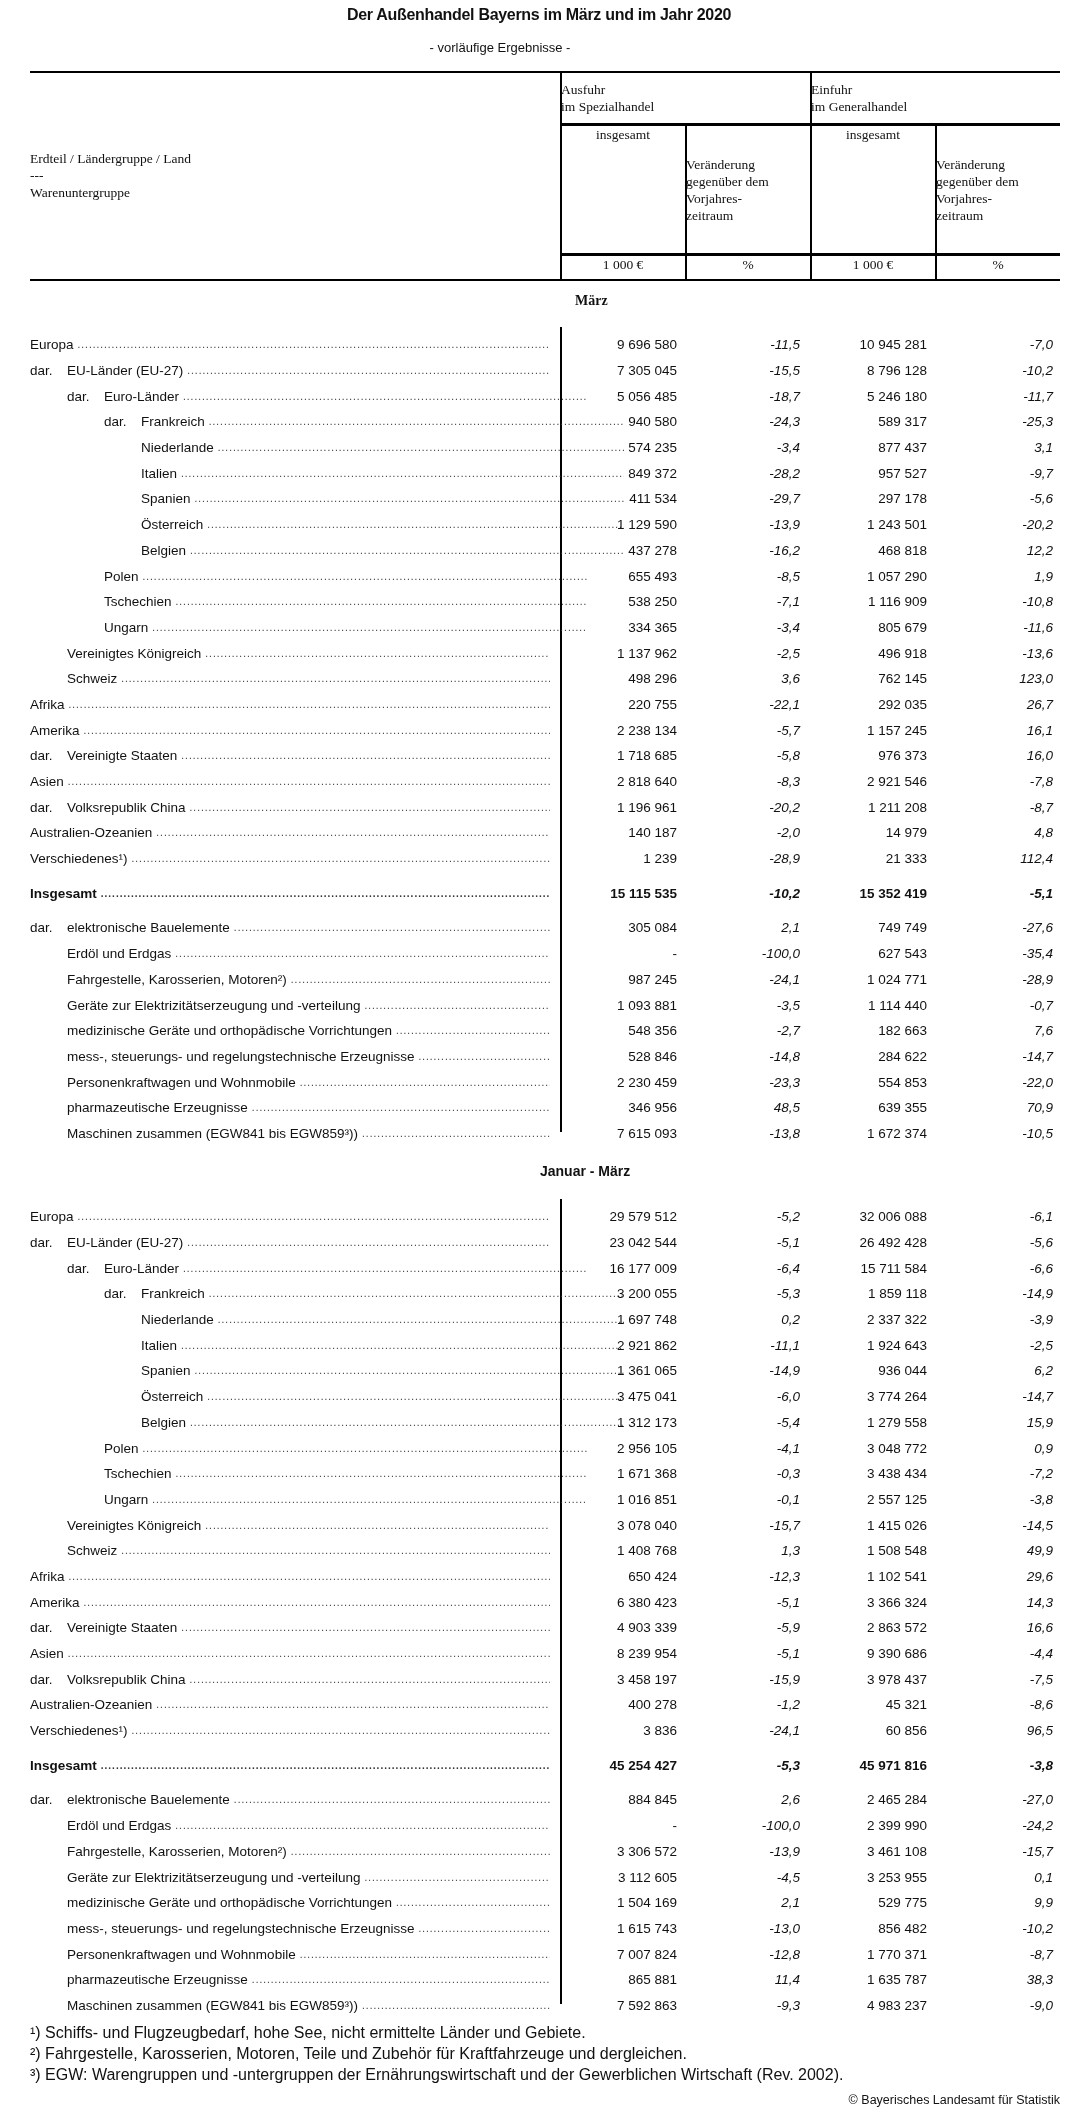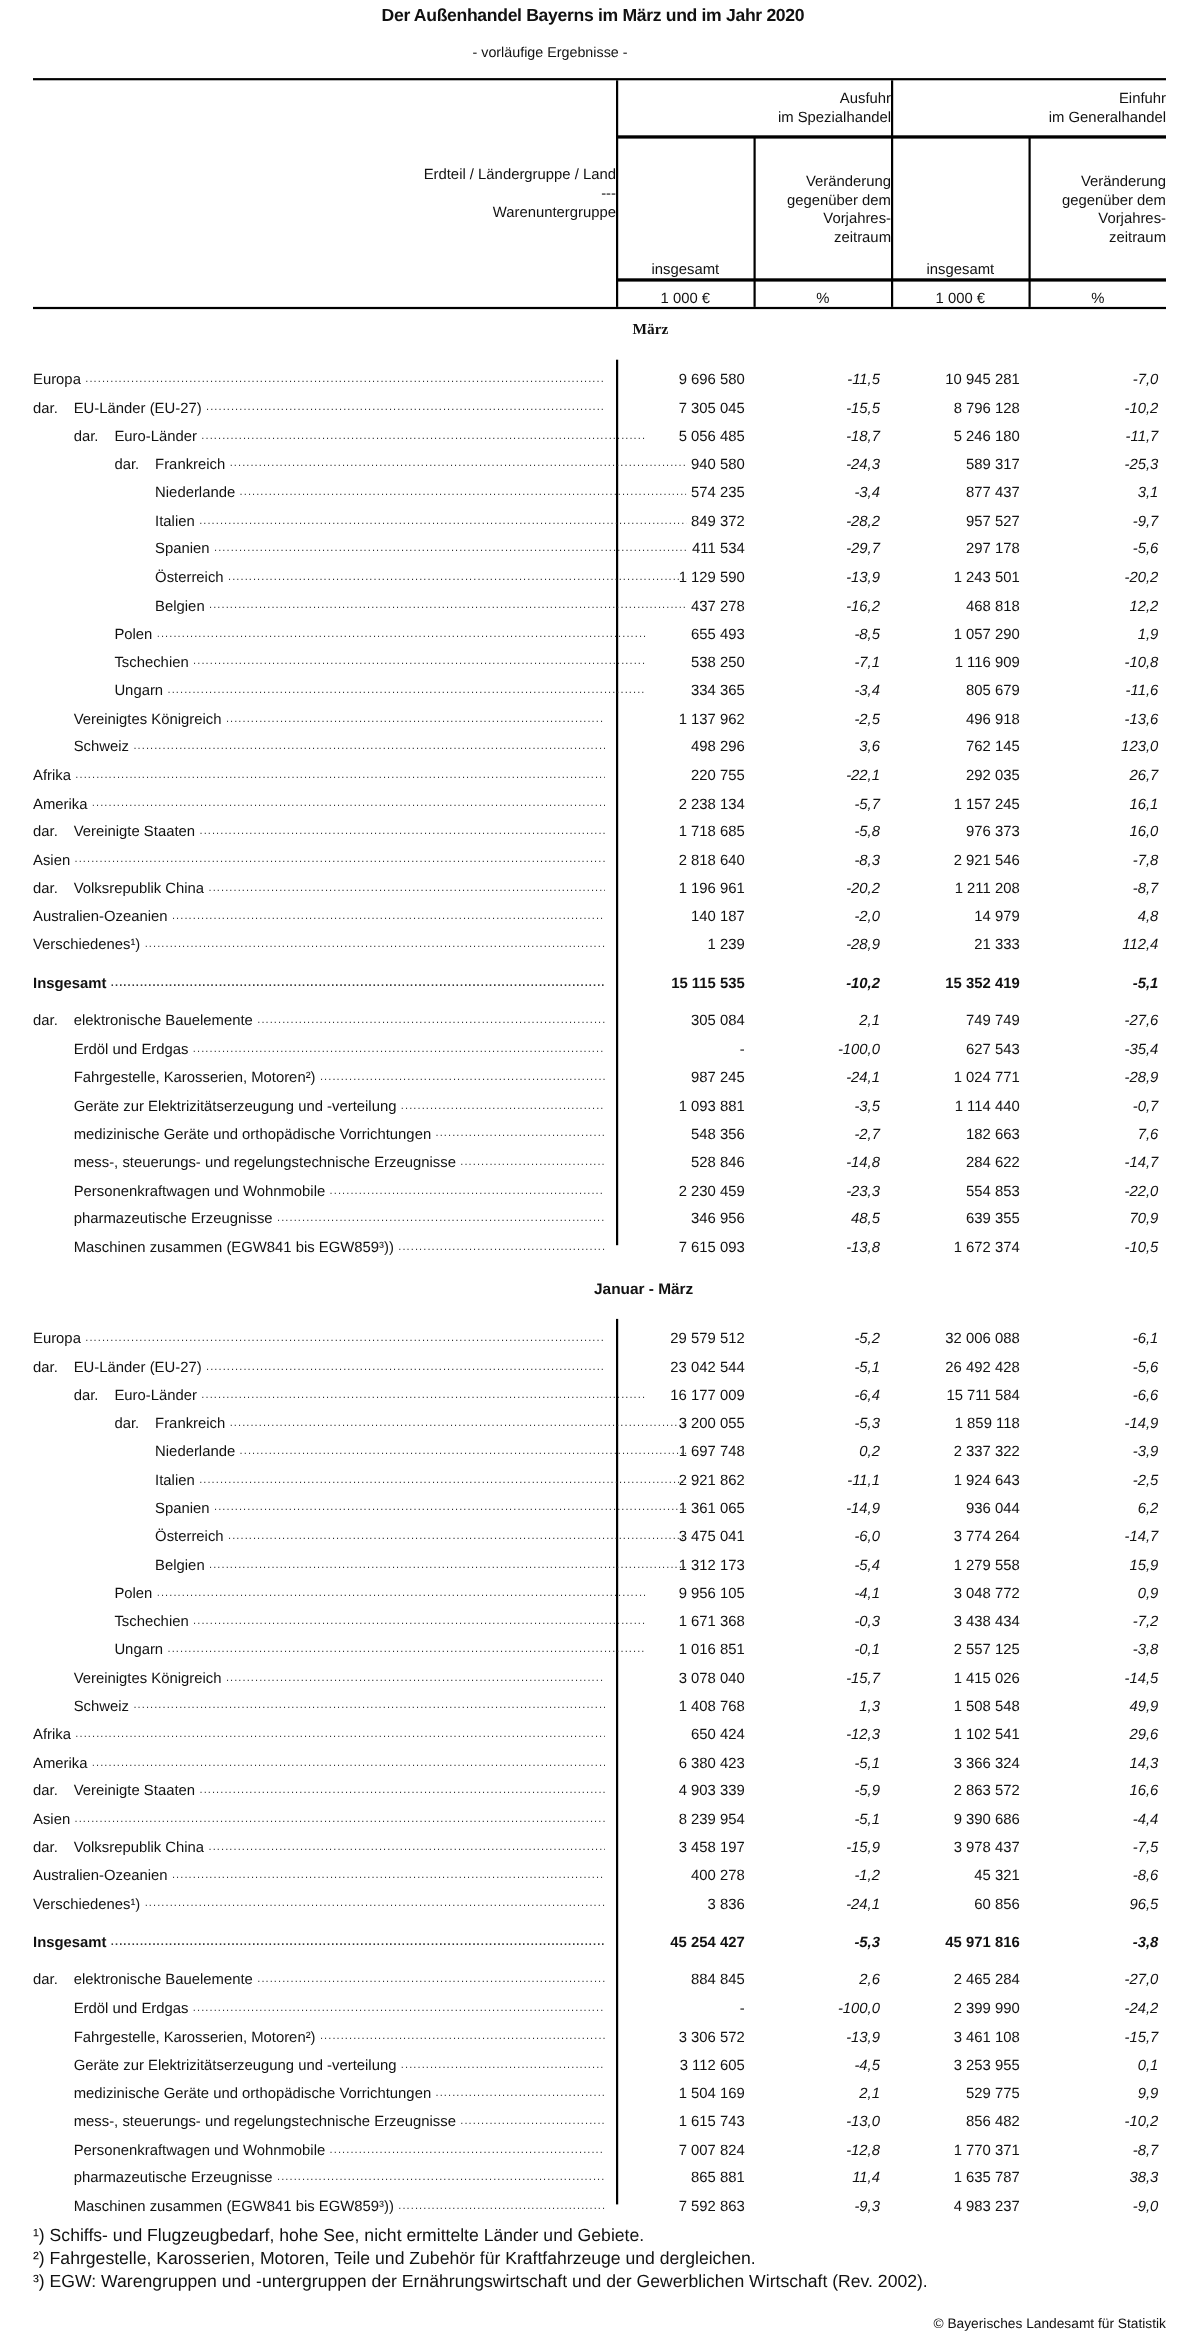--- a/index.html
+++ b/index.html
@@ -1,40 +1,40 @@
 <!DOCTYPE html>
 <html><head>
 <meta charset="utf-8">
 <style>
   html, body { margin: 0; padding: 0; background: #ffffff; }
   body { width: 1078px; height: 2119px; position: relative; font-family: "Liberation Sans", sans-serif; color: #111; }
   .title { position: absolute; top: 6px; left: 0; width: 1078px; text-align: center; font-weight: bold; font-size: 16px; letter-spacing: -0.3px; }
   .subtitle { position: absolute; top: 40px; left: 12px; width: 976px; text-align: center; font-size: 13px; }
   .hdr { position: absolute; left: 30px; top: 71px; width: 1030px; height: 206px; border-top: 2px solid #000; border-bottom: 2px solid #000; }
-  .hdr .cell { position: absolute; display: flex; align-items: flex-end; justify-content: center; text-align: center; font-size: 13.5px; line-height: 17px; }
+  .hdr .cell { position: absolute; display: flex; align-items: flex-start; justify-content: center; text-align: center; font-size: 13.5px; line-height: 17px; font-family: Liberation Serif, serif; }
   .vline { position: absolute; background: #000; width: 1.5px; }
   .hline { position: absolute; background: #000; height: 3px; }
   .section-title { position: absolute; font-weight: bold; font-size: 14px; }
   .rows { position: absolute; left: 30px; width: 1030px; }
   .row { position: relative; height: 25.7px; font-size: 13.5px; display: flex; align-items: center; }
   .row.gap-before { margin-top: 9px; }
   .row.bold { font-weight: bold; }
   .lbl { position: absolute; left: 0; width: 520px; display: flex; align-items: center; overflow: hidden; white-space: nowrap; }
   .lbl .prefix { display: inline-block; width: 37px; flex: 0 0 auto; }
   .lbl .text { flex: 0 0 auto; }
   .lbl .dots { flex: 1 1 auto; overflow: hidden; color: #333; margin-left: 4px; letter-spacing: 1px; font-size: 10px; }
   .lbl .dots::after { content: "..................................................................................................................................................................................................................."; }
   .num { position: absolute; text-align: right; }
   .c1 { left: 530px; width: 117px; }
   .c2 { left: 655px; width: 115px; font-style: italic; }
   .c3 { left: 780px; width: 117px; }
   .c4 { left: 905px; width: 118px; font-style: italic; }
   .sect-vline { position: absolute; left: 560px; width: 2px; background: #000; }
   .footnotes { position: absolute; left: 30px; top: 2022px; font-size: 16px; line-height: 21px; }
-  .copyright { position: absolute; right: 18px; top: 2093px; font-size: 12.5px; margin-top: 12px; }
+  .copyright { position: absolute; right: 18px; top: 2093px; font-size: 12.5px; }
 </style>
 </head>
 <body>
 
 <div class="title">Der Außenhandel Bayerns im März und im Jahr 2020</div>
 <div class="subtitle">- vorläufige Ergebnisse -</div>
 
 <div class="hdr">
 
   <div class="vline" style="left:530px; top:0; height:206px;"></div>
@@ -528,21 +528,21 @@
       <div class="num c2">-5,4</div>
       <div class="num c3">1 279 558</div>
       <div class="num c4">15,9</div>
     </div>
     <div class="row">
       <div class="lbl" style="padding-left: 37px;">
         <span class="prefix"></span>
         <span class="text">Polen</span>
         <span class="dots"></span>
       </div>
-      <div class="num c1">9 956 105</div>
+      <div class="num c1">2 956 105</div>
       <div class="num c2">-4,1</div>
       <div class="num c3">3 048 772</div>
       <div class="num c4">0,9</div>
     </div>
     <div class="row">
       <div class="lbl" style="padding-left: 37px;">
         <span class="prefix"></span>
         <span class="text">Tschechien</span>
         <span class="dots"></span>
       </div>

